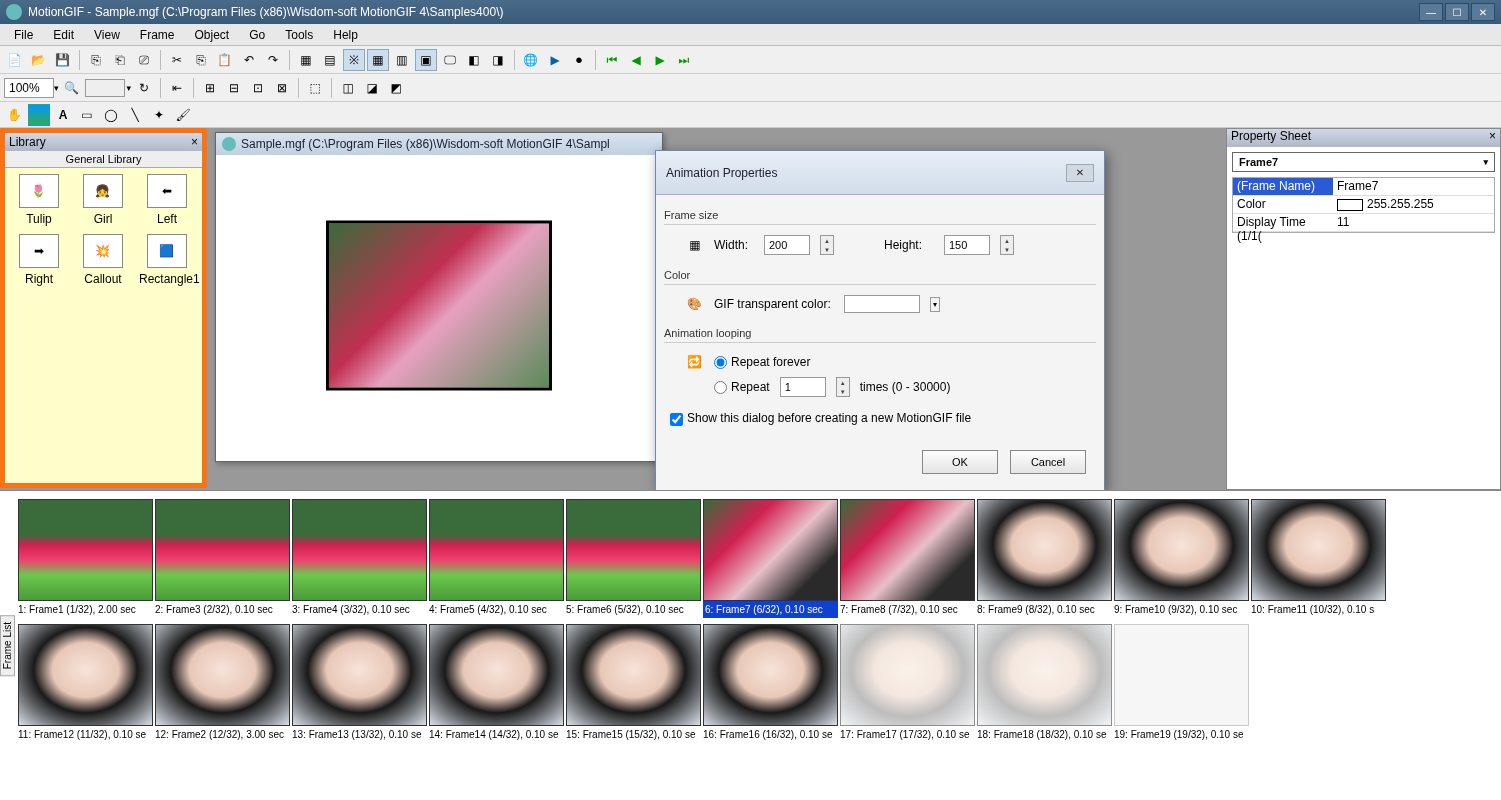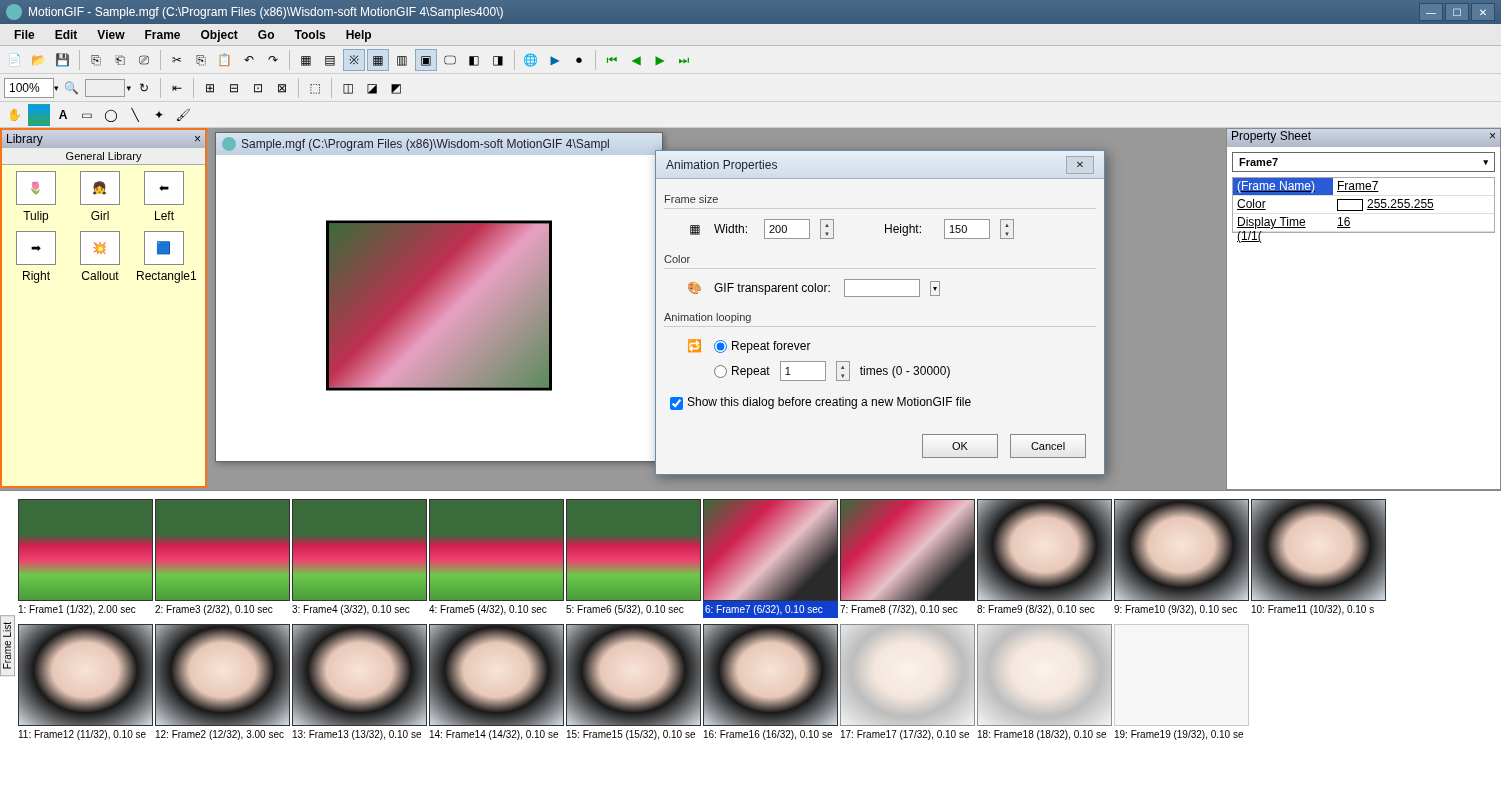--- a/index.html
+++ b/index.html
@@ -6,74 +6,74 @@
 body { width:1501px; height:800px; background:#fff; overflow:hidden; position:relative; }
 
 
 .titlebar { height:24px; background:linear-gradient(#4a6a8a,#3a5a7a); color:#fff; display:flex; align-items:center; padding:0 6px; }
 .titlebar .icon { width:16px; height:16px; background:#6bb; border-radius:50%; margin-right:6px; }
 .titlebar .caps { margin-left:auto; display:flex; }
 .titlebar .caps div { width:24px; height:18px; background:#5a7a9a; margin-left:2px; display:flex; align-items:center; justify-content:center; color:#fff; font-size:10px; border:1px solid #2a4a6a; }
 
 
 .menubar { height:22px; background:#e8e8e8; display:flex; align-items:center; padding:0 4px; border-bottom:1px solid #bbb; }
-.menubar span { padding:2px 10px; cursor:default;font-weight:bold; }
+.menubar span { padding:2px 10px; cursor:default; }
 
 
 .toolbar { height:28px; background:#f0f0f0; border-bottom:1px solid #ccc; display:flex; align-items:center; padding:0 4px; gap:2px; }
 .tb-btn { width:22px; height:22px; display:flex; align-items:center; justify-content:center; border:1px solid transparent; }
 .tb-sep { width:1px; height:20px; background:#bbb; margin:0 3px; }
 .tb-btn.on { background:#cde; border:1px solid #8ab; }
 .zoom { width:50px; height:20px; border:1px solid #999; background:#fff; padding:0 4px; }
 
 
 .toolstrip { height:26px; background:#f0f0f0; border-bottom:1px solid #ccc; display:flex; align-items:center; padding:0 4px; gap:2px; }
 
 
 .workarea { position:absolute; top:128px; left:0; right:0; bottom:0; background:#999; }
 
 
-.library { position:absolute; left:0; top:128px; width:207px; height:360px; background:#ffffcc; border:2px solid #f97316; }
+.library { position:absolute; left:0; top:128px; width:207px; height:360px; background:#ffffcc; border:5px solid #f97316; }
 .library .hdr { height:18px; background:linear-gradient(#d0d8e8,#b0b8c8); display:flex; align-items:center; padding:0 4px; font-size:11px; }
 .library .hdr .x { margin-left:auto; font-family:Arial; cursor:default; }
 .library .tab { text-align:center; padding:2px; background:#eee; border-bottom:1px solid #aaa; font-size:11px; }
 .lib-items { display:flex; flex-wrap:wrap; padding:6px; gap:8px; }
 .lib-item { width:56px; text-align:center; font-size:11px; }
 .lib-item .thumb { width:40px; height:34px; margin:0 auto 4px; border:1px solid #888; background:#fff; display:flex; align-items:center; justify-content:center; }
 
 
 .docwin { position:absolute; left:215px; top:132px; width:448px; height:330px; background:#fff; border:1px solid #666; box-shadow:2px 2px 6px rgba(0,0,0,.3); }
 .docwin .dhdr { height:22px; background:linear-gradient(#d8e4f0,#c0d0e0); display:flex; align-items:center; padding:0 6px; font-size:11px; color:#223; }
 .docwin .dhdr .ico { width:14px; height:14px; background:#6bb; border-radius:50%; margin-right:5px; }
 .canvas { position:absolute; left:50%; top:50%; transform:translate(-50%,-45%); width:226px; height:170px; border:3px solid #000; background:linear-gradient(135deg,#3a6b3a 0%,#c03050 40%,#e8a0c0 55%,#5a8b5a 100%); }
 
 
 .dialog { position:absolute; left:655px; top:150px; width:450px; background:#f4f4f4; border:1px solid #6a8aaa; box-shadow:3px 3px 12px rgba(0,0,0,.4); }
-.dlg-title { height:28px; background:linear-gradient(#e8f0f8,#d0dce8); display:flex; align-items:center; padding:4px 10px; font-size:12px; color:#223; border-bottom:1px solid #aac;text-align:center; }
+.dlg-title { height:44px; background:linear-gradient(#e8f0f8,#d0dce8); display:flex; align-items:center; padding:4px 10px; font-size:12px; color:#223; border-bottom:1px solid #aac;text-align:center; }
 .dlg-title .x { margin-left:auto; width:28px; height:18px; background:#d0d8e0; border:1px solid #9ab; display:flex; align-items:center; justify-content:center; font-size:10px; }
 .dlg-body { padding:14px 8px; }
 .grp { margin-bottom:14px; }
 .grp-lbl { border-bottom:1px solid #ccc; padding-bottom:3px; margin-bottom:10px; font-size:11px; color:#333; }
 .row { display:flex; align-items:center; gap:10px; padding-left:22px; font-size:11px; }
 .row .ico { width:18px; height:18px; display:flex; align-items:center; justify-content:center; }
 .num { width:46px; height:20px; border:1px solid #999; background:#fff; padding:0 4px; font-size:11px; }
 .spin { width:14px; height:20px; border:1px solid #999; background:#eee; display:flex; flex-direction:column; }
 .spin div { flex:1; display:flex; align-items:center; justify-content:center; font-size:6px; color:#444; }
 .colorwell { width:76px; height:18px; border:1px solid #999; background:#fff; }
 .dlg-ftr { display:flex; justify-content:flex-end; gap:12px; padding:10px 18px 16px; }
 .dlg-btn { width:76px; height:24px; background:linear-gradient(#fdfdfd,#e4e4e4); border:1px solid #888; font-size:11px; }
 
 
 .propsheet { position:absolute; right:0; top:128px; width:275px; bottom:310px; background:#fff; border:1px solid #888; }
 .propsheet .hdr { height:18px; background:linear-gradient(#d0d8e8,#b0b8c8); display:flex; padding:0 4px; font-size:11px; }
 .propsheet .hdr .x { margin-left:auto; font-family:Arial; }
 .prop-sel { margin:5px; height:20px; border:1px solid #666; background:#fff; padding:0 6px; font-weight:bold; font-size:11px; display:flex; align-items:center; }
 .prop-sel::after { content:"▾"; margin-left:auto; font-size:9px; }
 .prop-grid { margin:0 5px; border:1px solid #aaa; font-size:11px; }
-.prop-row { display:flex; height:18px; border-bottom:1px solid #ddd;text-decoration:underline; }
+.prop-row { display:flex; height:18px; border-bottom:1px solid #ddd; }
 .prop-row .k { width:100px; padding:1px 4px; background:#fff; }
 .prop-row .v { flex:1; padding:1px 4px; }
 .prop-row.sel .k { background:#2a5bd7; color:#fff; }
 
 
 .framelist { position:absolute; left:0; right:0; bottom:0; height:310px; background:#fff; border-top:1px solid #888; padding:8px 18px; overflow:hidden; }
 .framelist .vtab { position:absolute; left:0; top:40%; writing-mode:vertical-rl; transform:rotate(180deg); font-size:10px; background:#eee; padding:6px 1px; border:1px solid #aaa; }
 .frames-row { display:flex; gap:2px; margin-bottom:6px; }
 .frame { width:135px; }
 .frame .fimg { width:135px; height:102px; border:1px solid #333; background:#888; }
@@ -296,21 +296,21 @@
       <div class="prop-row sel">
         <div class="k">(Frame Name)</div>
         <div class="v">Frame7</div>
       </div>
       <div class="prop-row">
         <div class="k">Color</div>
         <div class="v"><span style="display:inline-block;width:26px;height:12px;border:1px solid #000;background:#fff;vertical-align:middle;margin-right:4px"></span>255.255.255</div>
       </div>
       <div class="prop-row">
         <div class="k">Display Time (1/1(</div>
-        <div class="v">16</div>
+        <div class="v">11</div>
       </div>
     </div>
 </div>
 
 <div class="framelist">
   <div class="vtab">Frame List</div>
   <div class="frames-row" id="frames-top">
       <div class="frame">
         <div class="fimg tulip"></div>
         <div class="flbl">1: Frame1 (1/32), 2.00 sec</div>

